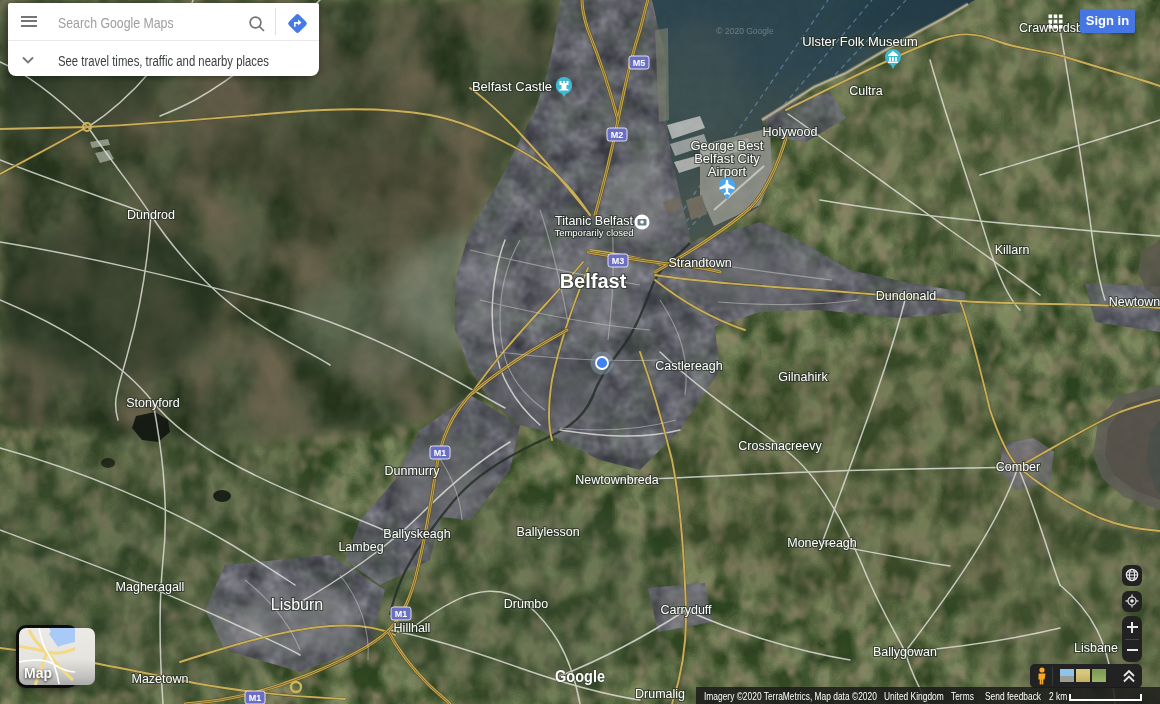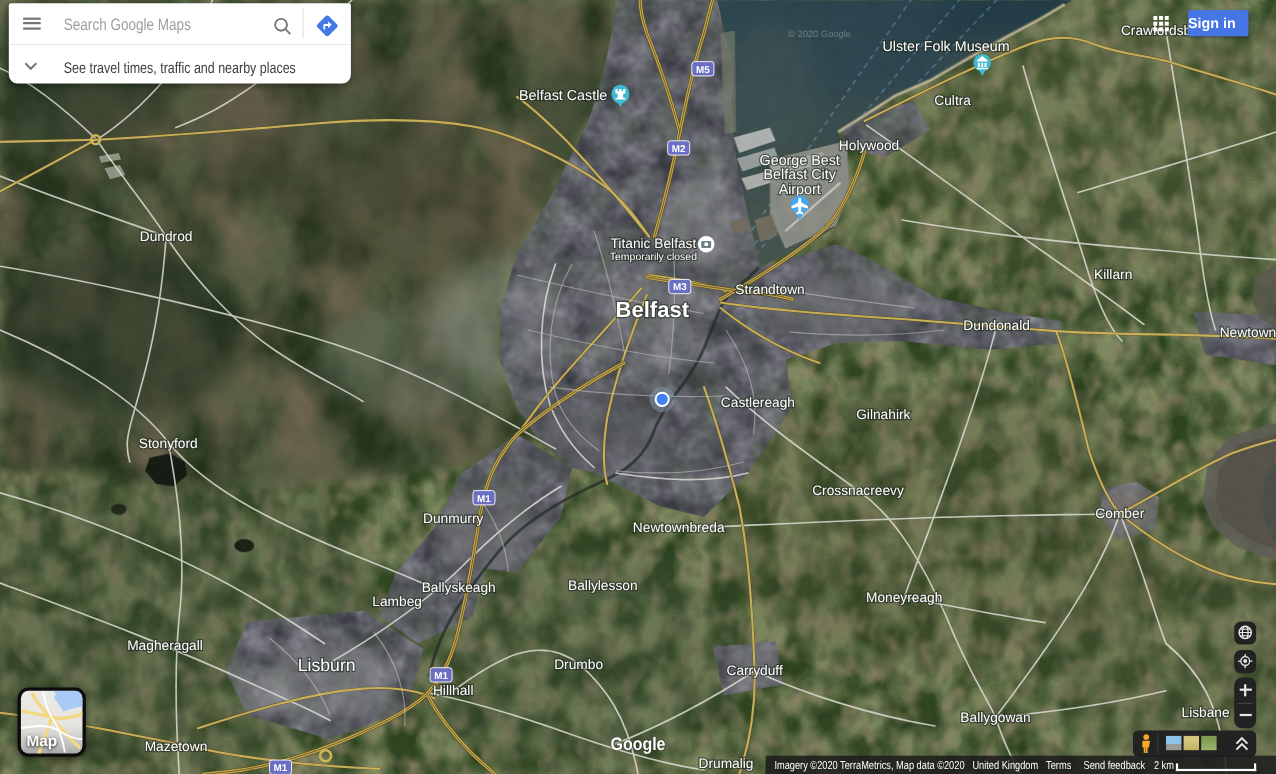--- a/index.html
+++ b/index.html
@@ -426,24 +426,24 @@
         <rect x="5.7" y="0.5" width="3.6" height="3.6"></rect>
         <rect x="10.9" y="0.5" width="3.6" height="3.6"></rect>
         <rect x="0.5" y="5.7" width="3.6" height="3.6"></rect>
         <rect x="5.7" y="5.7" width="3.6" height="3.6"></rect>
         <rect x="10.9" y="5.7" width="3.6" height="3.6"></rect>
         <rect x="0.5" y="10.9" width="3.6" height="3.6"></rect>
         <rect x="5.7" y="10.9" width="3.6" height="3.6"></rect>
         <rect x="10.9" y="10.9" width="3.6" height="3.6"></rect>
       </g>
     </svg>
-<div class="ui" style="left:1080px;top:9px;width:55px;height:24px;background:#4576e3;border-radius:2px;box-shadow:0 1px 3px rgba(0,0,0,0.3);color:#fff;font-size:13px;font-weight:bold;text-align:left;line-height:24px;">Sign in</div>
+<div class="ui" style="left:1080px;top:9px;width:55px;height:24px;background:#4576e3;border-radius:2px;box-shadow:0 1px 3px rgba(0,0,0,0.3);color:#fff;font-size:13px;font-weight:bold;text-align:center;line-height:24px;">Sign in</div>
 
 <div class="ui" style="left:16px;top:625px;width:62px;height:63px;background:#0c0c0c;border-radius:10px;box-shadow:0 2px 6px rgba(0,0,0,0.5);">
-  <div style="position:absolute;left:3px;top:3px;width:56px;height:57px;border-radius:7px;overflow:hidden;background:linear-gradient(180deg,#eceae6 0%,#e6e4df 55%,#c2c2c0 85%,#aaaaaa 100%);">
+  <div style="position:absolute;left:3px;top:3px;width:76px;height:57px;border-radius:7px;overflow:hidden;background:linear-gradient(180deg,#eceae6 0%,#e6e4df 55%,#c2c2c0 85%,#aaaaaa 100%);">
     <svg width="56" height="57" viewBox="0 0 56 57">
       <polygon points="30,0 56,0 56,14 40,18" fill="#a9c9f7"></polygon>
       <polygon points="33,2 44,16 39,19 30,6" fill="#a9c9f7"></polygon>
       <g stroke="#f3d982" stroke-width="3" fill="none">
         <path d="M-2,18 C10,20 20,22 28,24 C38,27 48,24 58,20"></path>
         <path d="M28,24 C24,36 20,46 16,58"></path>
         <path d="M28,24 C36,34 44,44 54,52"></path>
         <path d="M10,2 C14,10 20,18 28,24"></path>
       </g>
       <g stroke="#ffffff" stroke-width="1.6" fill="none">

